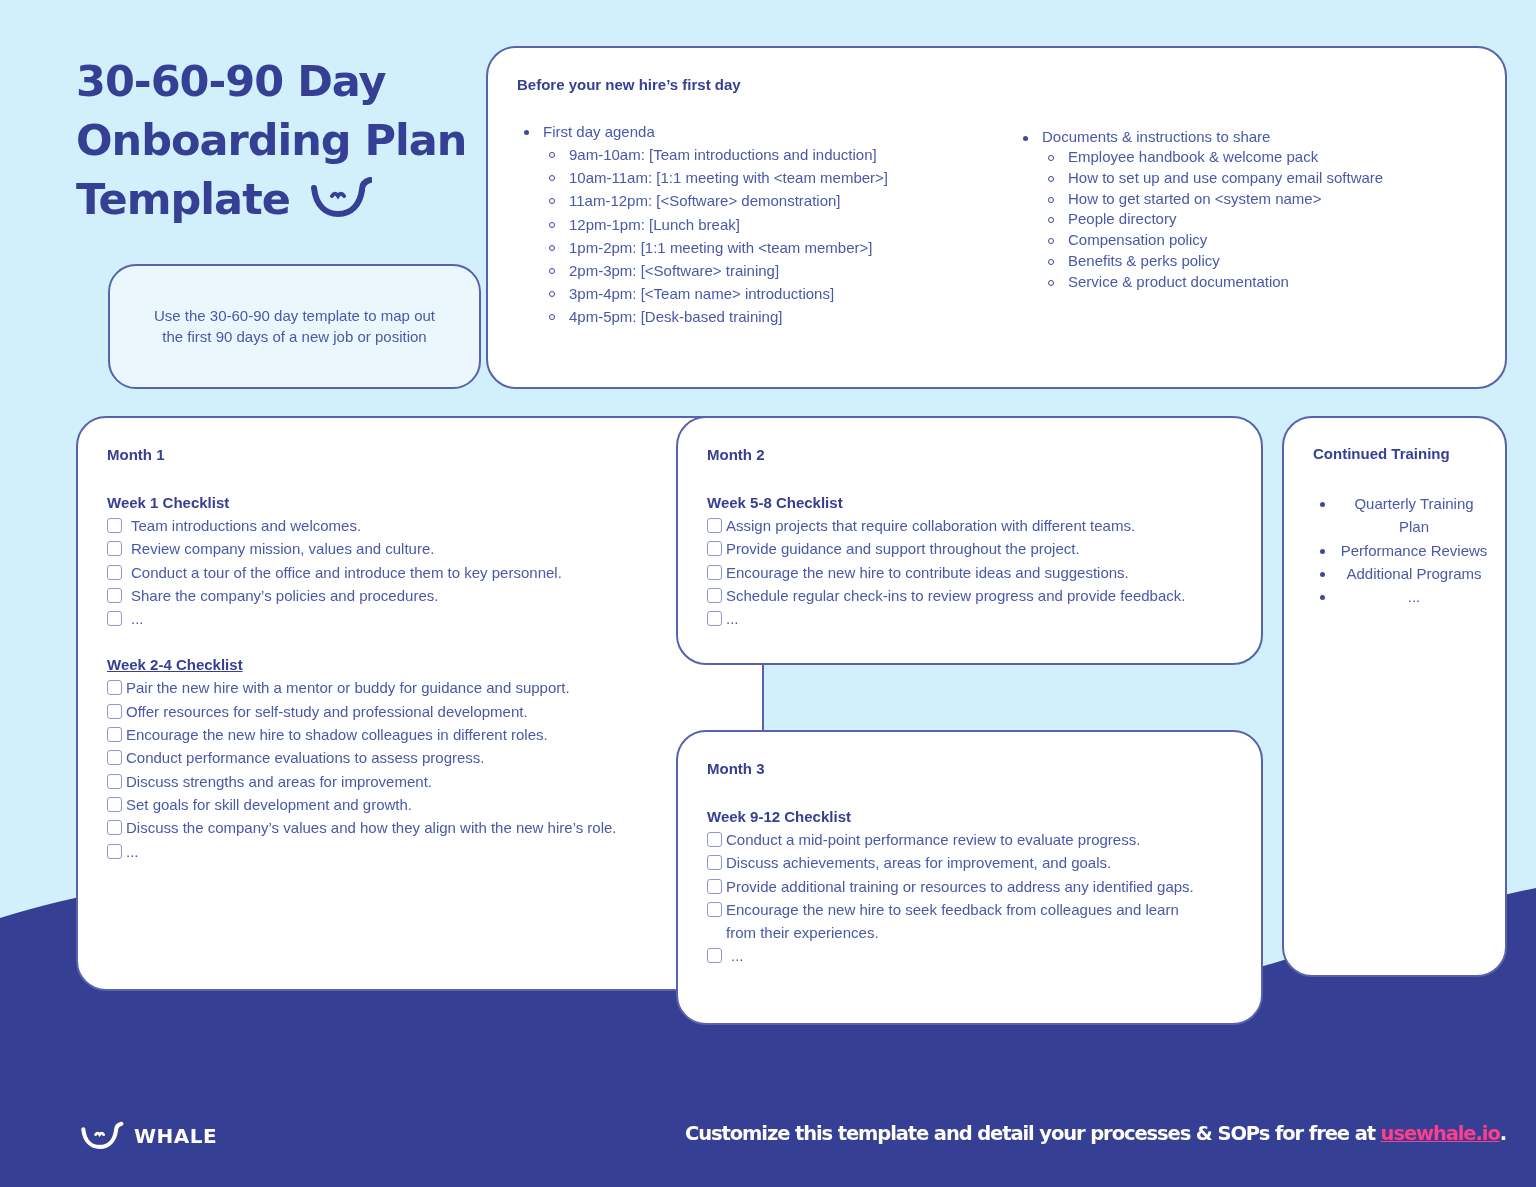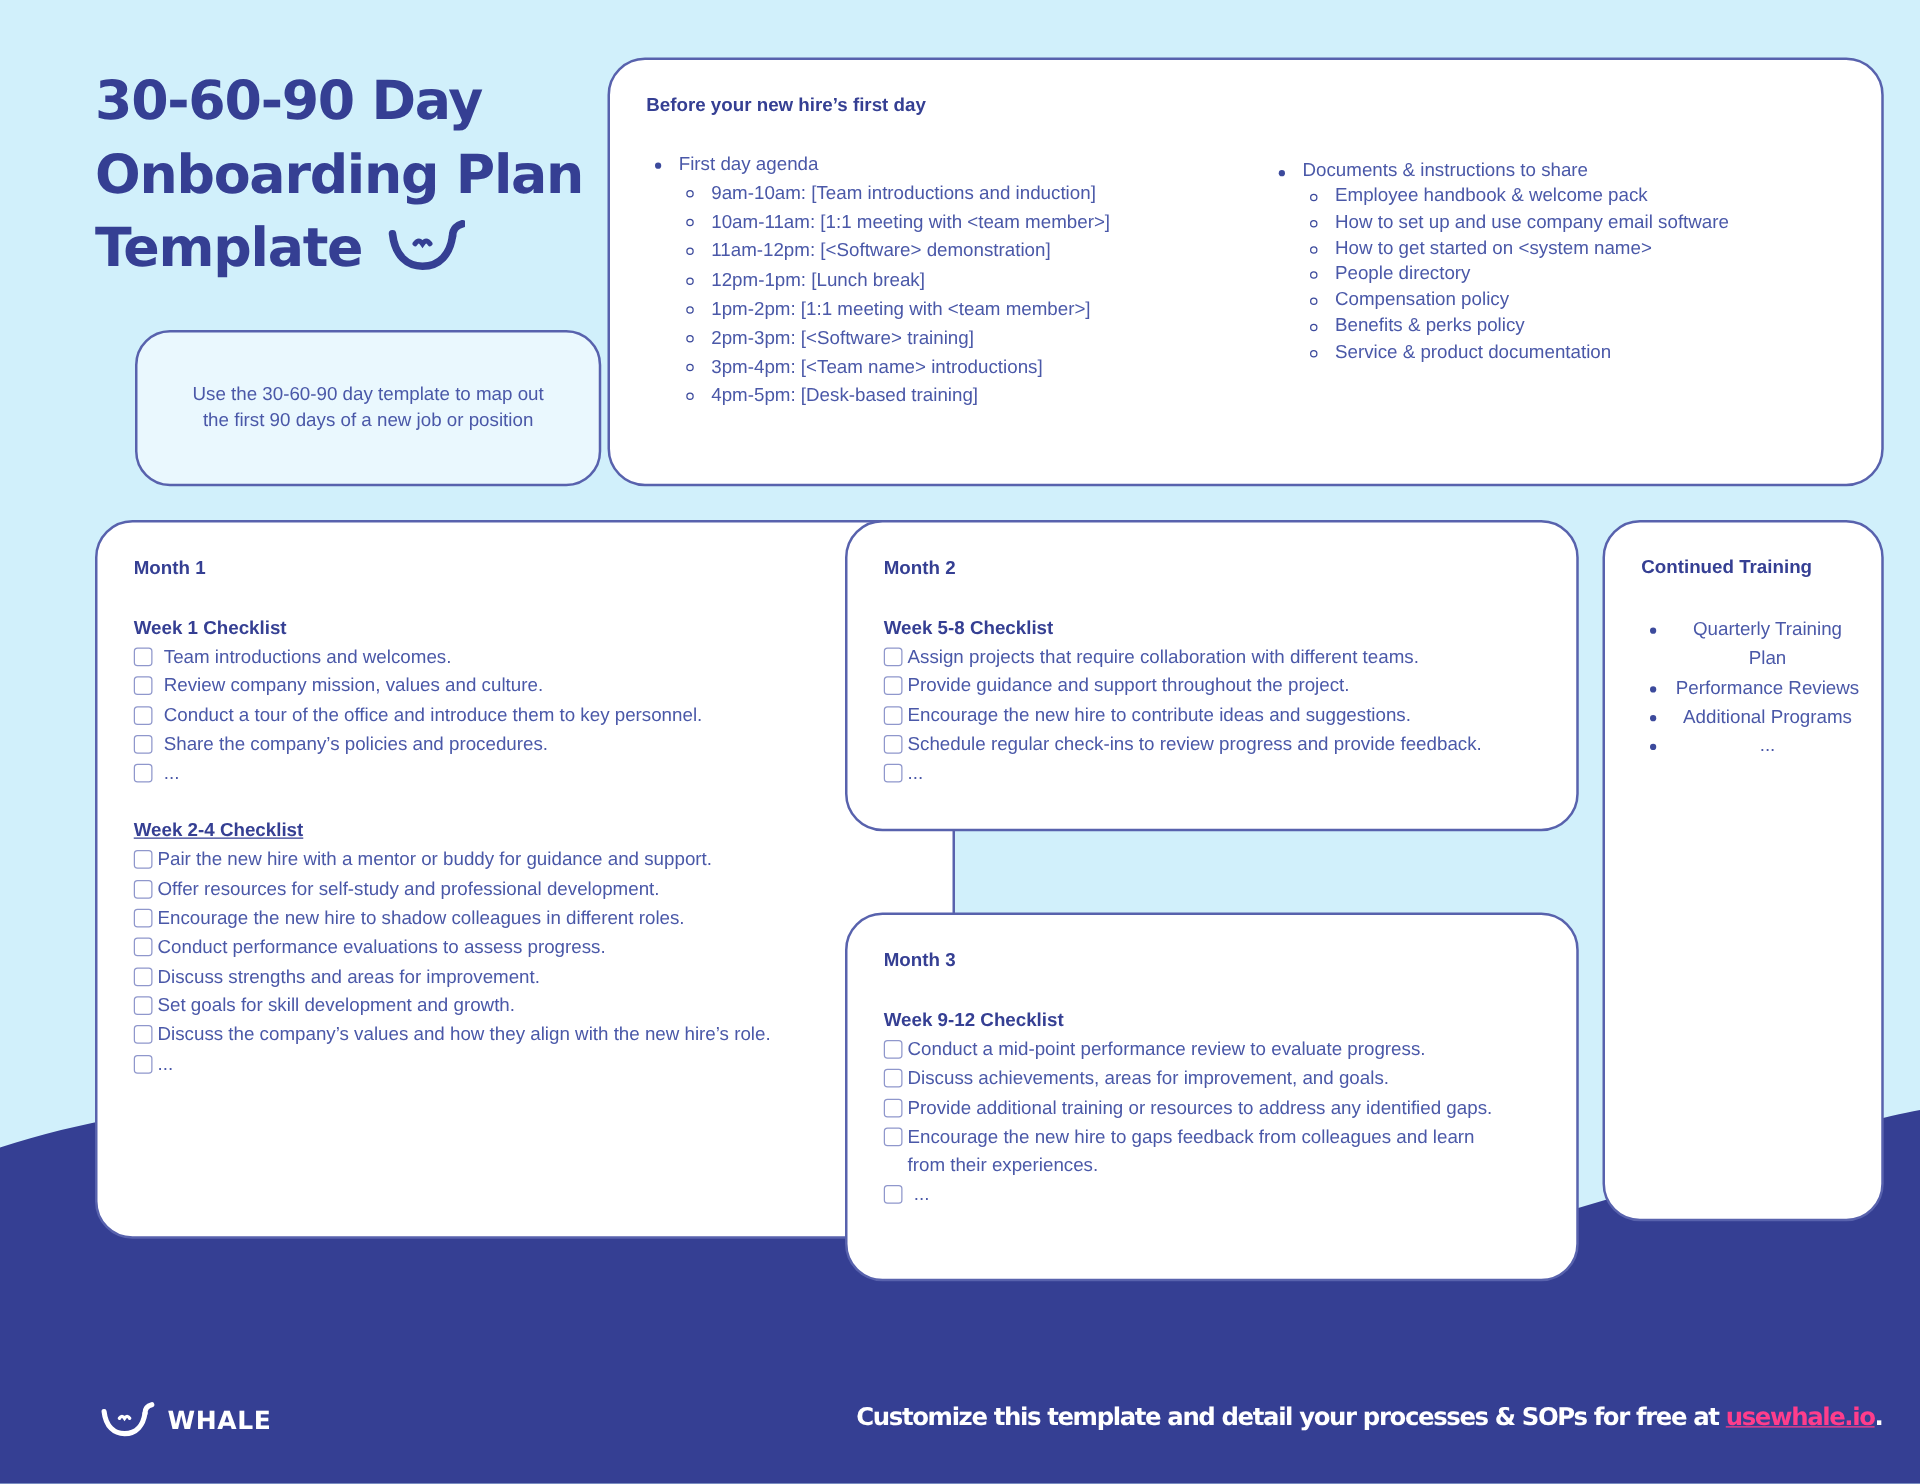--- a/index.html
+++ b/index.html
@@ -245,21 +245,21 @@
     <div class="check">
         <span class="box"></span>
         <span class="txt">Discuss achievements, areas for improvement, and goals.</span>
       </div>
     <div class="check" style="padding-right:40px">
         <span class="box"></span>
         <span class="txt">Provide additional training or resources to address any identified gaps.</span>
       </div>
     <div class="check" style="padding-right:30px">
         <span class="box"></span>
-        <span class="txt">Encourage the new hire to gaps feedback from colleagues and learn from their experiences.</span>
+        <span class="txt">Encourage the new hire to seek feedback from colleagues and learn from their experiences.</span>
       </div>
     <div class="check wide">
         <span class="box"></span>
         <span class="txt">...</span>
       </div>
   </div>
 </div>
 
 <div class="card ct">
   <h3>Continued Training</h3>

